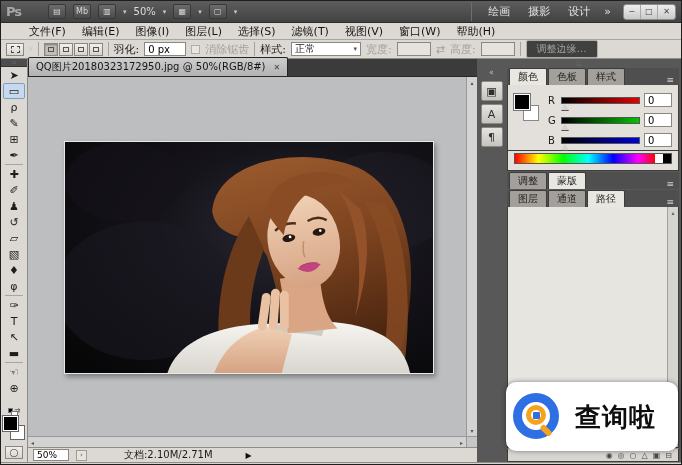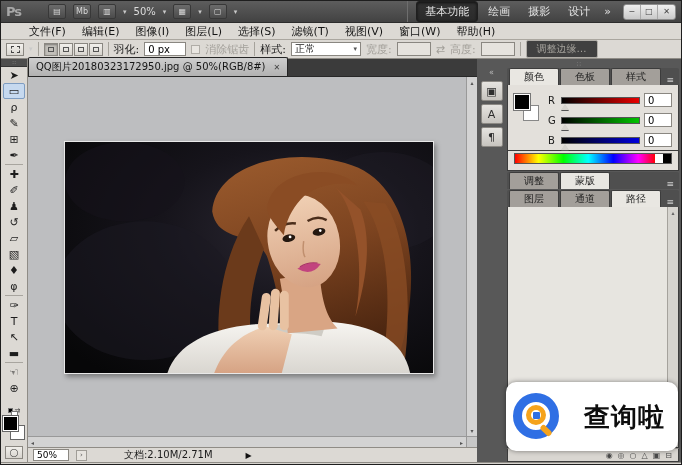--- a/index.html
+++ b/index.html
@@ -82,21 +82,21 @@
   
   .dock{width:204px;background:#585858;display:flex;flex-direction:column;padding:2px 2px 0}
   .dockhead{height:7px;color:#9b9b9b;font-size:6px;text-align:center;line-height:6px}
   .dockbody{flex:1;display:flex;gap:3px;min-height:0}
   .strip{width:25px;display:flex;flex-direction:column;align-items:center;gap:3px}
   .striphead{color:#bdbdbd;font-size:8px;height:10px;line-height:10px}
   .stripbtn{width:22px;height:20px;background:linear-gradient(#e6e4e0,#c7c4bf);border:1px solid #8b8883;border-radius:2px;display:flex;align-items:center;justify-content:center;font-size:11px;color:#2e2e2e}
   .panelcol{flex:1;display:flex;flex-direction:column;min-height:0;position:relative}
   .tabrow{height:17px;display:flex;align-items:flex-end;gap:1px;padding:2px 2px 0;background:#4f4f4f;border-radius:2px 2px 0 0}
   .tabrow.mid{margin-top:1px}
-  .ptab{font-size:10px;padding:1px 14px;background:#a39f9a;color:#1e1e1e;border:1px solid #3c3c3c;border-bottom:none;border-radius:2px 2px 0 0;white-space:nowrap}
+  .ptab{font-size:10px;padding:1px 8px;background:#a39f9a;color:#1e1e1e;border:1px solid #3c3c3c;border-bottom:none;border-radius:2px 2px 0 0;white-space:nowrap}
   .ptab.active{background:#e9e7e2}
   .pmenu{margin-left:auto;color:#cfcfcf;font-size:9px;padding:0 3px}
   .colorbody{background:#e3e0db;border:1px solid #3c3c3c;border-top:none;padding:7px 6px 3px;display:flex;gap:8px}
   .cswatch{position:relative;width:26px;height:42px;flex:none}
   .cfg{position:absolute;left:0;top:2px;width:16px;height:16px;background:#000;border:1px solid #fff;outline:1px solid #777;z-index:2}
   .cbg{position:absolute;left:9px;top:13px;width:16px;height:16px;background:#fff;border:1px solid #888}
   .chwrap{flex:1;display:flex;flex-direction:column;gap:6px;padding-top:1px}
   .chrow{display:flex;align-items:center;gap:4px}
   .chlab{width:9px;font-size:10px;color:#1a1a1a}
   .chtrack{flex:1;height:7px;border:1px solid #555;position:relative}
@@ -106,21 +106,21 @@
   .chthumb{position:absolute;left:-1px;bottom:-7px;width:0;height:0;border-left:4px solid transparent;border-right:4px solid transparent;border-bottom:6px solid #d6d3ce;filter:drop-shadow(0 1px 0 #555)}
   .chval{width:28px;height:14px;border:1px solid #8a8781;background:#fff;font-size:10px;padding:0 3px;font-family:inherit}
   .spectrumwrap{background:#e3e0db;border:1px solid #3c3c3c;border-top:none;padding:2px 6px 6px}
   .spectrum{height:11px;border:1px solid #555;background:linear-gradient(to right,#ff0000 0%,#ffff00 15%,#00ff00 31%,#00ffff 47%,#0000ff 63%,#ff00ff 79%,#ff0000 90%,#ffffff 90%,#ffffff 95%,#000000 95%)}
   .layersbody{flex:1;background:#e7e5e0;border:1px solid #3c3c3c;border-top:none;display:flex;min-height:0}
   .layersmain{flex:1}
   .pscroll{width:11px;background:#d6d4cf;border-left:1px solid #a5a29c;color:#666;font-size:6px;text-align:center;padding-top:2px}
   .pfooter{height:14px;background:#d9d6d1;border:1px solid #3c3c3c;border-top:1px solid #a5a29c;display:flex;align-items:center;justify-content:flex-end;gap:5px;padding:0 6px;font-size:8px;color:#4a4a4a}
 
   
-  .watermark{position:absolute;right:3px;bottom:13px;width:172px;height:69px;background:#fff;border-radius:10px;box-shadow:0 0 5px rgba(0,0,0,.45);display:flex;align-items:center;gap:21px;padding:4px 5px;z-index:9}
+  .watermark{position:absolute;right:3px;bottom:13px;width:172px;height:69px;background:#fff;border-radius:10px;box-shadow:0 0 5px rgba(0,0,0,.45);display:flex;align-items:center;gap:12px;padding:4px 5px;z-index:9}
   .wlogo{position:relative;width:52px;height:52px;flex:none}
   .wring{position:absolute;left:2px;top:2px;width:46px;height:46px;border:9px solid #2f6fe4;border-radius:50%}
   .worange{position:absolute;left:15px;top:14px;width:20px;height:20px;border:5px solid #f5a31c;border-radius:50%}
   .whandle{position:absolute;left:32px;top:33px;width:6px;height:13px;background:#f5a31c;border-radius:3px;transform:rotate(-45deg)}
   .wsq{position:absolute;left:22px;top:21px;width:7px;height:7px;background:#2f6fe4;border-radius:1px}
   .wtext{display:flex;flex-direction:column;line-height:1}
   .wtitle{font-size:26px;font-weight:bold;color:#0d0d0d;letter-spacing:1px;font-family:"DejaVu Serif","Liberation Serif",serif}
   .wdomain{font-size:13px;color:#171717;margin-top:2px;font-weight:bold}
 
   .bottomframe{position:absolute;left:0;right:0;bottom:0;height:2px;background:#d6d3ce;border-top:1px solid #8f8c86}
@@ -136,21 +136,20 @@
     <span class="tbicon">Mb</span>
     <span class="tbicon">▥</span>
     <span class="dd">▾</span>
     <span class="tbzoom">50%</span>
     <span class="dd">▾</span>
     <span class="tbicon">▦</span>
     <span class="dd">▾</span>
     <span class="tbicon">▢</span>
     <span class="dd">▾</span>
     <div class="wsgroup">
-      <span class="ws active">基本功能</span>
       <span class="ws">绘画</span>
       <span class="ws">摄影</span>
       <span class="ws">设计</span>
       <span class="wsmore">»</span>
       <div class="winctl">
         <span class="winbtn">─</span>
         <span class="winbtn">□</span>
         <span class="winbtn">✕</span>
       </div>
     </div>

